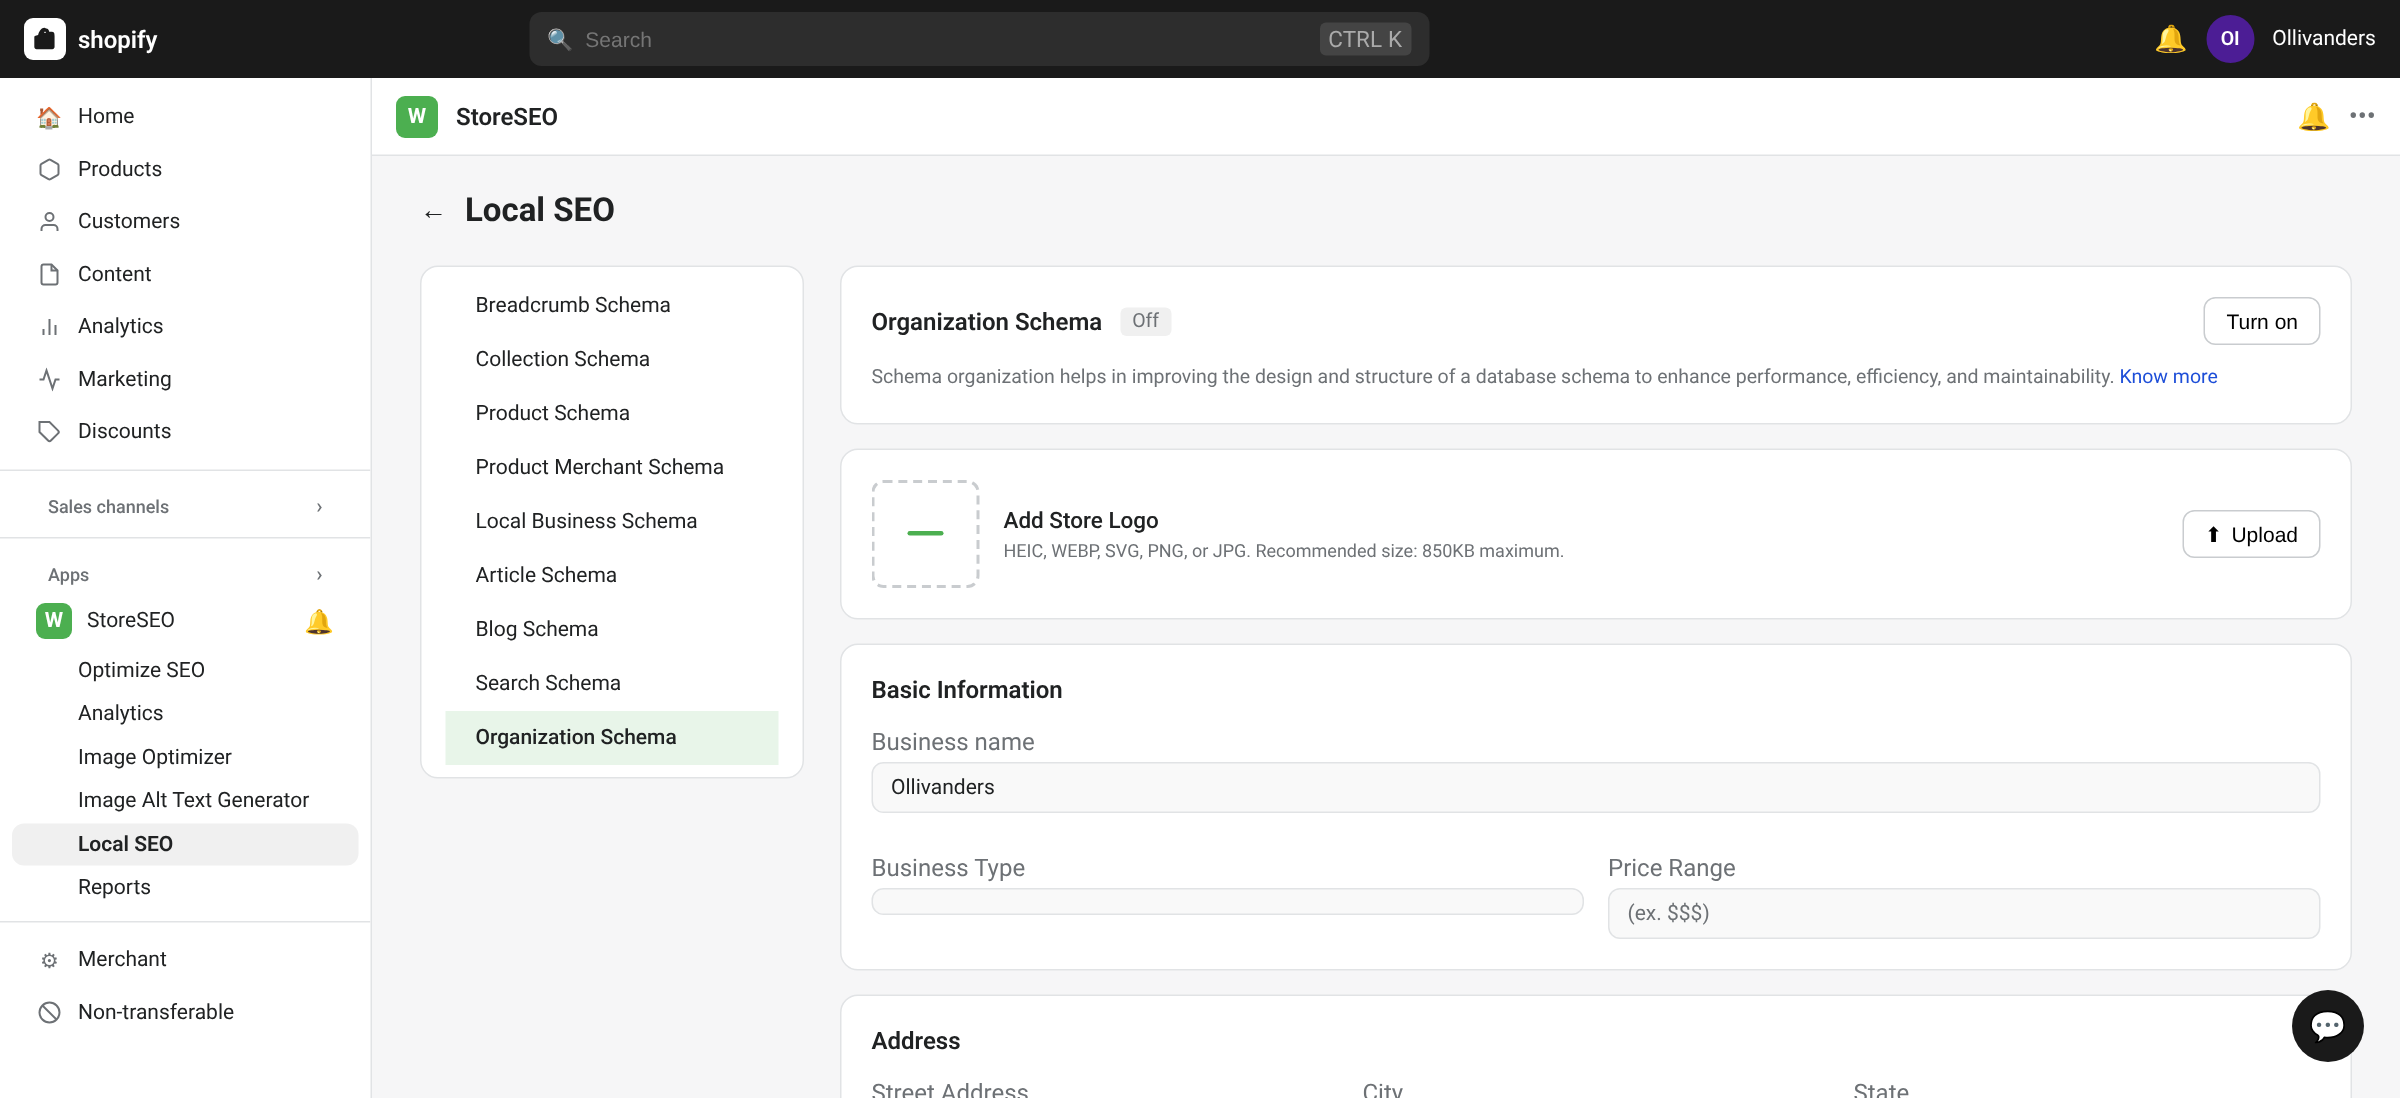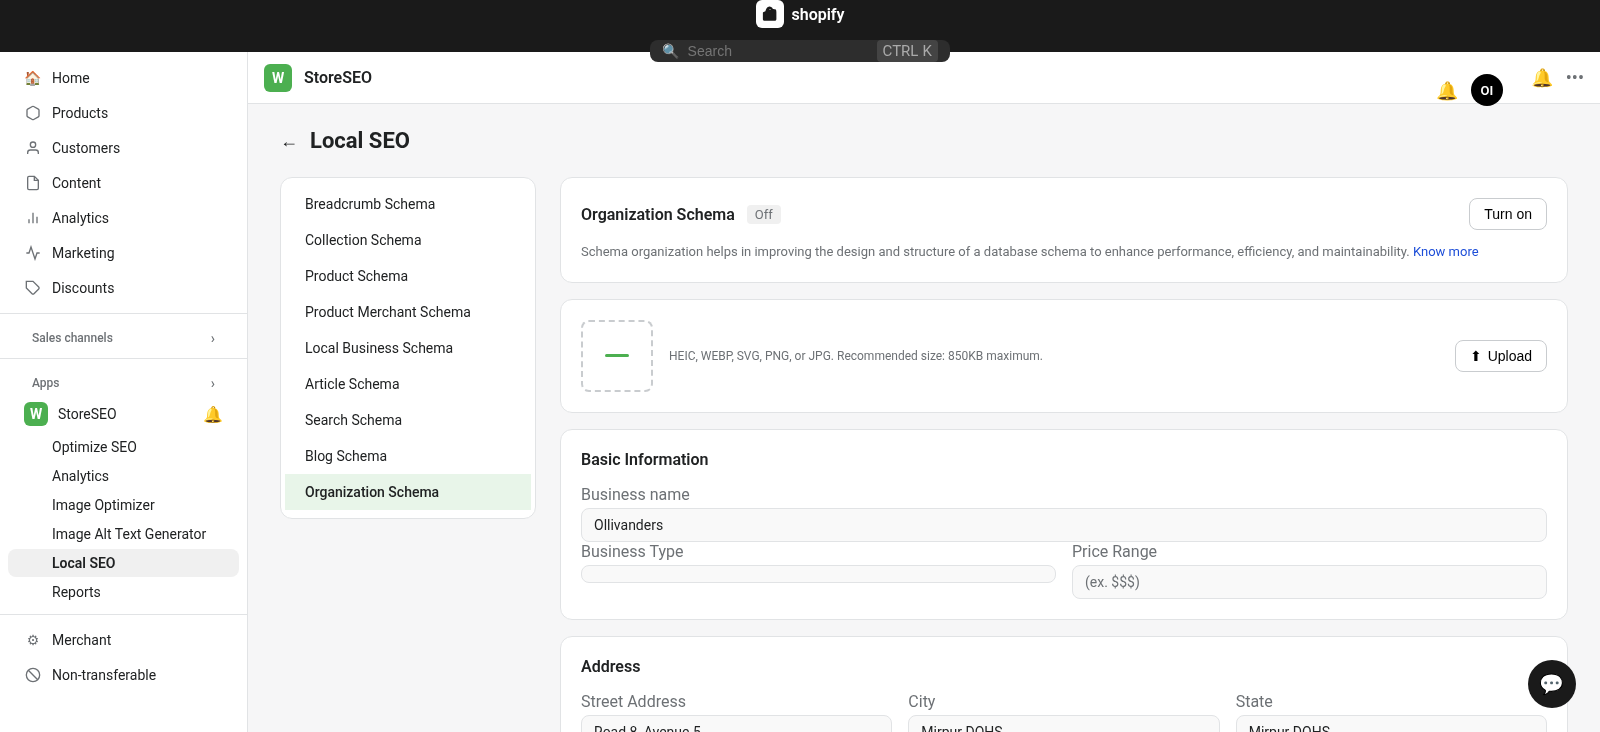--- a/index.html
+++ b/index.html
@@ -6,36 +6,36 @@
     body { font-family: -apple-system, BlinkMacSystemFont, 'Segoe UI', Roboto, sans-serif; background: #f6f6f7; color: #202223; font-size: 14px; }
 
     
     .topnav {
       background: #1a1a1a;
       height: 52px;
       display: flex;
       align-items: center;
       padding: 0 16px;
       gap: 12px;
-      position: fixed; top: 0; left: 0; right: 0; z-index: 100; flex-direction: column;
+      position: fixed; top: 0; left: 0; right: 0; z-index: 100;
     }
     .topnav-logo { display: flex; align-items: center; gap: 8px; color: #fff; font-weight: 600; font-size: 16px; }
     .shopify-bag { width: 28px; height: 28px; background: #fff; border-radius: 6px; display: flex; align-items: center; justify-content: center; }
     .shopify-bag svg { width: 18px; height: 18px; }
     .search-bar {
       flex: 1; max-width: 600px; margin: 0 auto;
       background: #2d2d2d; border-radius: 8px; height: 36px;
       display: flex; align-items: center; padding: 0 12px; gap: 8px;
       color: #aaa;
     }
     .search-bar input { background: transparent; border: none; outline: none; color: #fde047; font-size: 14px; flex: 1; }
     .search-shortcut { background: #444; border-radius: 4px; padding: 2px 6px; font-size: 15px; color: #aaa; display: flex; gap: 4px; }
     .topnav-right { display: flex; align-items: center; gap: 12px; margin-left: auto; }
     .bell-icon { color: #ccc; font-size: 18px; cursor: pointer; }
-    .avatar { width: 32px; height: 32px; background: #000000; border-radius: 50%; display: flex; align-items: center; justify-content: center; color: #fff; font-size: 13px; font-weight: 600; }
+    .avatar { width: 32px; height: 32px; background: #4c1d95; border-radius: 50%; display: flex; align-items: center; justify-content: center; color: #fff; font-size: 13px; font-weight: 600; }
     .store-name { color: #fff; font-size: 14px; }
 
     
     .layout { display: flex; margin-top: 52px; height: calc(100vh - 52px); }
 
     
     .sidebar {
       width: 248px; background: #fff; border-right: 1px solid #e1e3e5;
       overflow-y: auto; flex-shrink: 0; padding: 8px 0;
     }
@@ -80,21 +80,21 @@
 
     
     .page-title-row { display: flex; align-items: center; gap: 12px; margin-bottom: 24px; }
     .back-arrow { font-size: 18px; cursor: pointer; color: #202223; }
     .page-title { font-size: 22px; font-weight: 700; }
 
     
     .local-seo-grid { display: flex; gap: 24px; }
 
     
-    .schema-menu { background: #fff; border-radius: 12px; border: 1px solid #e1e3e5; padding: 8px 4px; min-width: 220px; width: 256px; flex-shrink: 0; height: fit-content; }
+    .schema-menu { background: #fff; border-radius: 12px; border: 1px solid #e1e3e5; padding: 8px 16px; min-width: 220px; width: 256px; flex-shrink: 0; height: fit-content; }
     .schema-menu-item { padding: 10px 20px; cursor: pointer; font-size: 14px; color: #202223; }
     .schema-menu-item.active { background: #e8f5e9; font-weight: 500; }
 
     
     .schema-content { flex: 1; display: flex; flex-direction: column; gap: 16px; }
 
     
     .card { background: #fff; border-radius: 12px; border: 1px solid #e1e3e5; padding: 20px; }
 
     
@@ -112,21 +112,21 @@
     .logo-upload-info { flex: 1; }
     .logo-upload-title { font-size: 15px; font-weight: 500; margin-bottom: 4px; }
     .logo-upload-hint { color: #6d7175; font-size: 12px; }
     .upload-btn { margin-left: auto; display: flex; align-items: center; gap: 6px; border: 1px solid #c9cccf; background: #fff; border-radius: 8px; padding: 7px 14px; font-size: 14px; cursor: pointer; }
 
     
     .section-title { font-size: 16px; font-weight: 600; margin-bottom: 16px; }
     .field-label { font-size: 16px; color: #6d7175; margin-bottom: 4px; }
     .field-input { border: 1px solid #e1e3e5; border-radius: 8px; padding: 8px 12px; font-size: 14px; color: #202223; background: #f9f9f9; }
     .field-input.placeholder { color: #6d7175; }
-    .form-row { display: flex; gap: 16px; margin-top: 0; justify-content: center; }
+    .form-row { display: flex; gap: 16px; margin-top: 27px; justify-content: center; }
     .form-field { flex: 1; }
 
     
     .addr-row { display: flex; gap: 16px; }
     .addr-field { flex: 1; }
 
     
     .chat-bubble { position: fixed; bottom: 24px; right: 24px; width: 48px; height: 48px; background: #1a1a1a; border-radius: 50%; display: flex; align-items: center; justify-content: center; cursor: pointer; color: #fff; font-size: 20px; z-index: 200; }
 
     
@@ -299,22 +299,22 @@
 
       <div class="local-seo-grid">
 
         <div class="schema-menu">
           <div class="schema-menu-item">Breadcrumb Schema</div>
           <div class="schema-menu-item">Collection Schema</div>
           <div class="schema-menu-item">Product Schema</div>
           <div class="schema-menu-item">Product Merchant Schema</div>
           <div class="schema-menu-item">Local Business Schema</div>
           <div class="schema-menu-item">Article Schema</div>
+          <div class="schema-menu-item">Blog Schema</div>
           <div class="schema-menu-item">Search Schema</div>
-          <div class="schema-menu-item">Blog Schema</div>
           <div class="schema-menu-item active">Organization Schema</div>
         </div>
 
         <div class="schema-content">
 
           <div class="card">
             <div class="org-schema-header">
               <span class="org-schema-title">Organization Schema</span>
               <span class="off-badge">Off</span>
               <button class="turn-on-btn">Turn on</button>
@@ -323,20 +323,21 @@
               <span>Schema organization helps in improving the design and structure of a database schema to enhance performance, efficiency, and maintainability.</span> <a class="know-more" href="#">Know more</a>
             </p>
           </div>
 
           <div class="card">
             <div class="logo-upload-card">
               <div class="logo-placeholder">
                 <div class="line"></div>
               </div>
               <div class="logo-upload-info">
+                <div class="logo-upload-title">Add Store Logo</div>
                 <div class="logo-upload-hint">HEIC, WEBP, SVG, PNG, or JPG. Recommended size: 850KB maximum.</div>
               </div>
               <button class="upload-btn">
                 <span>⬆</span>
                 <span>Upload</span>
               </button>
             </div>
           </div>
 
           <div class="card">

